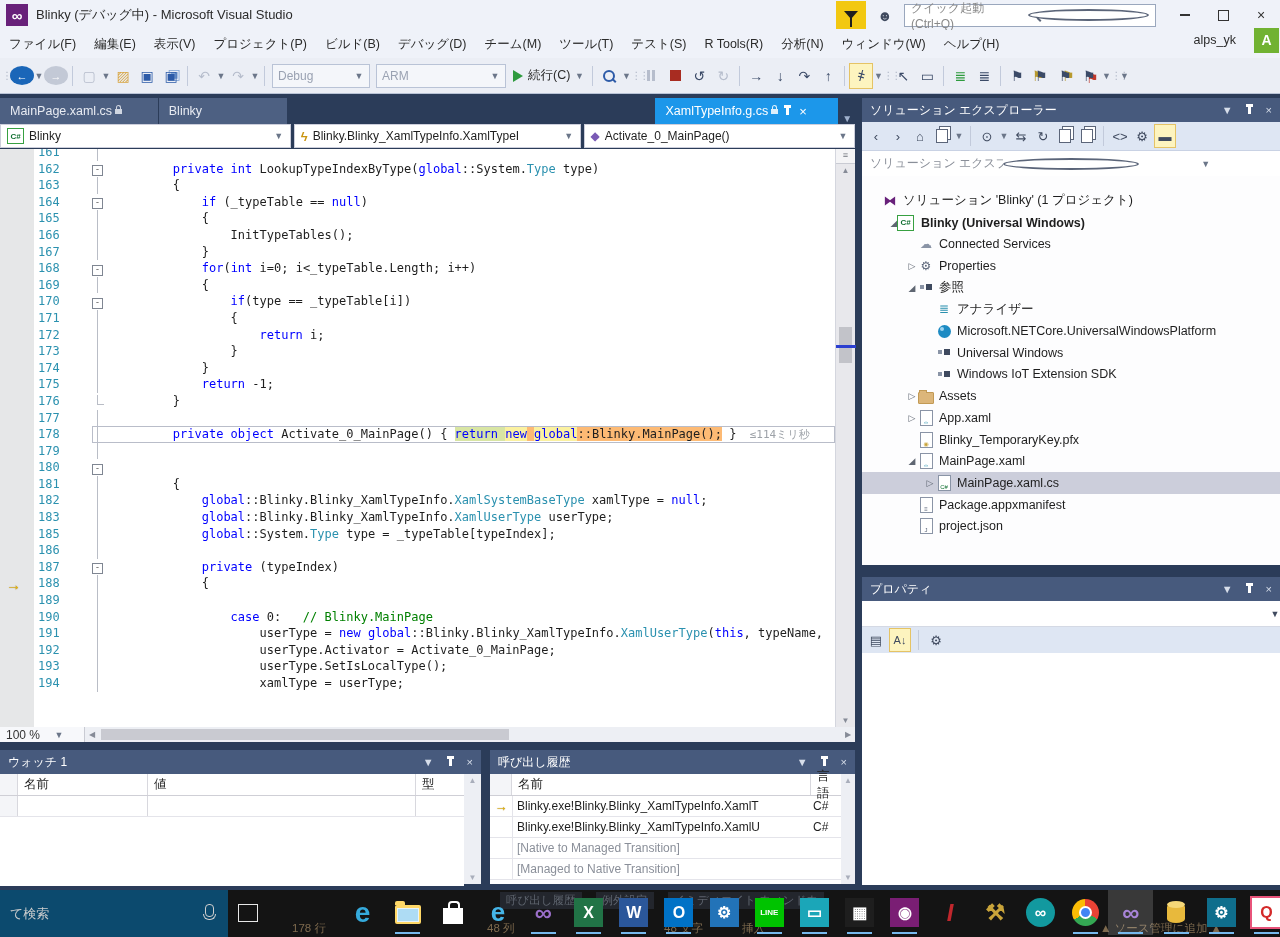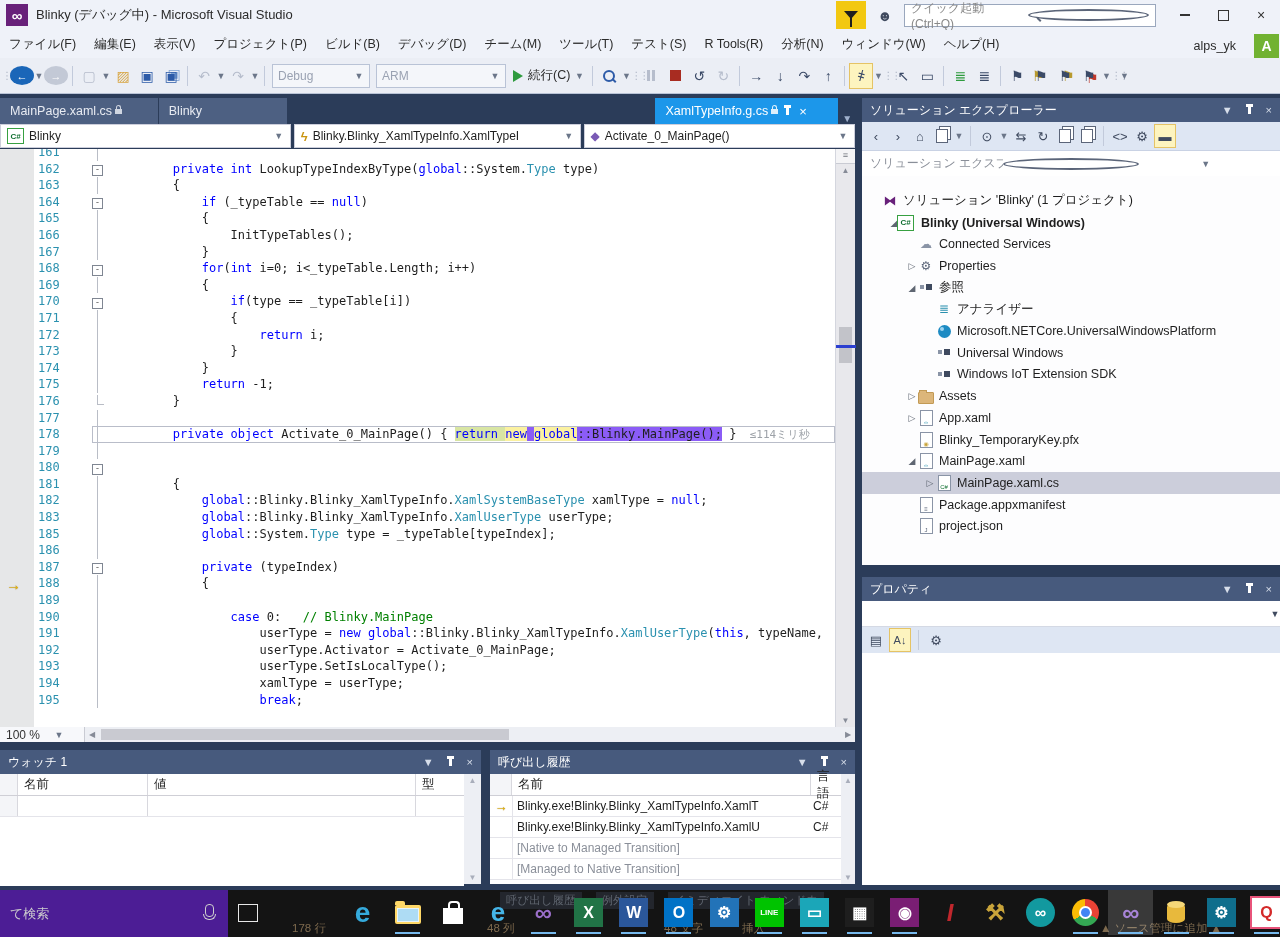--- a/index.html
+++ b/index.html
@@ -17,21 +17,21 @@
   #feedbackbtn{width:26px;height:26px;margin:0 6px;display:flex;align-items:center;justify-content:center;color:#3F4A5F;font-size:15px;}
   #quicklaunch{width:238px;height:21px;background:#fff;border:1px solid #9AA7BD;display:flex;align-items:center;padding:0 6px;color:#888;margin-right:10px;}
   #quicklaunch span{flex:1;}
   .mag{width:8px;height:8px;border:2px solid currentColor;border-radius:50%;position:relative;display:inline-block;}
   .mag::after{content:'';position:absolute;width:2px;height:5px;background:currentColor;transform:rotate(-45deg);left:8px;top:6px;}
   .winbtn{width:38px;height:30px;display:flex;align-items:center;justify-content:center;color:#333;font-size:14px;}
   .winbtn .bar{width:10px;height:1.5px;background:#333;}
   .winbtn .box{width:9px;height:9px;border:1.5px solid #333;}
   #menubar{left:0;top:30px;width:1280px;height:28px;background:#EFF2F9;display:flex;align-items:center;}
   .menu-item{padding:0 9px;color:#2B2B2B;font-size:12.5px;}
-  #menu-right{position:absolute;right:0;top:32px;height:28px;display:flex;align-items:center;}
+  #menu-right{position:absolute;right:0;top:26px;height:28px;display:flex;align-items:center;}
   #username{color:#2B2B2B;margin-right:18px;font-size:12.5px;}
   #avatar{width:25px;height:25px;background:#71B232;color:#fff;display:flex;align-items:center;justify-content:center;font-size:14px;font-weight:bold;margin-right:1px;}
   #toolbar{left:0;top:58px;width:1280px;height:36px;background:#EBEEF5;border-bottom:1px solid #B9C3D6;display:flex;align-items:center;padding-left:2px;box-sizing:border-box;}
   .t-grip{color:#AEB6C6;font-size:10px;width:8px;letter-spacing:-2px;}
   .t-sep{width:1px;height:20px;background:#C2CADB;margin:0 4px;}
   .t-btn{min-width:22px;height:24px;display:flex;align-items:center;justify-content:center;font-size:14px;border:1px solid transparent;}
   .t-dd{width:10px;color:#6B7689;font-size:9px;text-align:center;}
   .blue-circle{width:17px;height:17px;border-radius:50%;background:#1A66B8;color:#fff;font-size:11px;display:flex;align-items:center;justify-content:center;}
   .gray-circle{width:17px;height:17px;border-radius:50%;background:#C3C9D6;color:#fff;font-size:11px;display:flex;align-items:center;justify-content:center;}
   .dis{color:#B6BDCC;}
@@ -68,21 +68,21 @@
   #bpmargin{left:0;top:0;width:34px;height:578px;background:#E6E7E8;}
   #codelines{left:0;top:-5px;width:835px;}
   .cl{position:relative;height:16.6px;font-family:"DejaVu Sans Mono",monospace;font-size:12px;line-height:16.6px;white-space:pre;}
   .ln-num{position:absolute;left:38px;color:#2B91AF;}
   .ln-out{position:absolute;left:92px;width:22px;height:100%;}
   .ln-code{position:absolute;left:115px;right:0;overflow:hidden;}
   .obox{display:inline-block;width:9px;height:9px;border:1px solid #7F8692;background:#fff;color:#555;font-size:9px;line-height:7px;text-align:center;vertical-align:middle;margin-top:3px;}
   .oline{display:inline-block;margin-left:5px;width:1px;height:16.6px;background:#B9BDC6;}
   .oend{display:inline-block;margin-left:5px;width:6px;height:9px;border-left:1px solid #B9BDC6;border-bottom:1px solid #B9BDC6;}
   .s-k{color:#0000FF;}.s-t{color:#2B91AF;}.s-c{color:#008000;}
-  .s-y{background:#8b5cf6;}.s-ky{background:#FBF1A0;color:#0000FF;}
+  .s-y{background:#fdba74;}.s-ky{background:#FBF1A0;color:#0000FF;}
   .s-g{background:#D8E5A3;}.s-kg{background:#D8E5A3;color:#0000FF;}
   .s-f{color:#9DA2A8;font-size:11px;}
   .curline{position:absolute;left:92px;right:0;top:0;height:16.6px;border:1px solid #B9BDC9;box-sizing:border-box;pointer-events:none;}
   #execarrow{left:6px;top:427px;color:#EBB812;font-size:15px;font-weight:bold;text-shadow:0 0 1px #7a5d00;}
   
   #vscroll{left:835px;top:55px;width:20px;height:578px;background:#E8E8EC;border-left:1px solid #D4D6DE;box-sizing:border-box;}
   #vscroll .split{height:14px;background:#F4F4F6;border-bottom:1px solid #C9CBD3;text-align:center;font-size:9px;color:#70747E;line-height:13px;}
   #vscroll .arr{height:13px;text-align:center;color:#868B97;font-size:8px;line-height:13px;}
   #vthumb{position:absolute;left:3px;top:178px;width:13px;height:36px;background:#C2C3C9;}
   #vmark{position:absolute;left:0;top:196px;width:20px;height:3px;background:#2B3FD0;}
@@ -127,21 +127,21 @@
   #watchpanel{left:0;top:656px;width:481px;height:134px;background:#fff;}
   #cspanel{left:490px;top:656px;width:365px;height:134px;background:#fff;}
   .gutter{width:22px;flex:none;border-right:1px solid #E4E4EA;height:100%;display:flex;align-items:center;justify-content:center;}
   .cs-cur{color:#EBB812;font-weight:bold;text-shadow:0 0 1px #7a5d00;font-size:13px;}
   .gray-row{color:#8A8F99;}
   
   #taskbar{left:0;top:890px;width:1280px;height:47px;background:#141414;}
   #bleedtabs{position:absolute;left:500px;top:2px;display:flex;gap:14px;font-size:11.5px;color:#5E646E;}
   #bleedtabs .bt{background:#23262D;padding:1px 6px;}
   #bleedstatus{position:absolute;top:31px;left:0;width:100%;font-size:11.5px;color:#7E6A4E;}
-  #tbsearch{position:absolute;left:0;top:0;width:228px;height:47px;background:#4c1d95;display:flex;align-items:center;color:#CFCFCF;font-size:13px;padding-left:10px;box-sizing:border-box;}
+  #tbsearch{position:absolute;left:0;top:0;width:228px;height:47px;background:#0c4a6e;display:flex;align-items:center;color:#CFCFCF;font-size:13px;padding-left:10px;box-sizing:border-box;}
   .micbody{position:absolute;right:14px;top:14px;width:7px;height:11px;border:1.5px solid #CFCFCF;border-radius:4px;}
   .micbody::after{content:'';position:absolute;left:-3px;top:9px;width:11px;height:5px;border:1.5px solid #CFCFCF;border-top:none;border-radius:0 0 6px 6px;}
   #taskview{position:absolute;left:238px;top:14px;width:18px;height:16px;border:1.5px solid #E8E8E8;}
   .tk{position:absolute;top:0;width:45px;height:45px;display:flex;align-items:center;justify-content:center;}
   .tk .tile{width:29px;height:29px;display:flex;align-items:center;justify-content:center;color:#fff;font-weight:bold;font-size:16px;}
   .tk .under{position:absolute;bottom:1px;left:10px;width:25px;height:2px;background:#76B9ED;}
   .tk.active{background:rgba(255,255,255,.16);}
   .chrome-ball{width:27px;height:27px;border-radius:50%;background:conic-gradient(#EA4335 0 33%,#34A853 0 66%,#FBBC05 0);position:relative;}
   .chrome-ball::after{content:'';position:absolute;left:7px;top:7px;width:13px;height:13px;border-radius:50%;background:#4285F4;border:2px solid #fff;box-sizing:border-box;}
   .db-cyl{width:18px;height:20px;background:#E8B93C;border-radius:9px/4px;position:relative;}
@@ -334,21 +334,20 @@
           <div class="cl"><span class="ln-num">185</span><span class="ln-out"><span class="oline"></span></span><span class="ln-code"><span>            </span><span class="s-k">global</span><span>::System.</span><span class="s-t">Type</span><span> type = _typeTable[typeIndex];</span></span></div>
           <div class="cl"><span class="ln-num">186</span><span class="ln-out"><span class="oline"></span></span><span class="ln-code"></span></div>
           <div class="cl"><span class="ln-num">187</span><span class="ln-out"><span class="obox">-</span></span><span class="ln-code"><span>            </span><span class="s-k">private</span><span> (typeIndex)</span></span></div>
           <div class="cl"><span class="ln-num">188</span><span class="ln-out"><span class="oline"></span></span><span class="ln-code"><span>            {</span></span></div>
           <div class="cl"><span class="ln-num">189</span><span class="ln-out"><span class="oline"></span></span><span class="ln-code"></span></div>
           <div class="cl"><span class="ln-num">190</span><span class="ln-out"><span class="oline"></span></span><span class="ln-code"><span>                </span><span class="s-k">case</span><span> 0:   </span><span class="s-c">// Blinky.MainPage</span></span></div>
           <div class="cl"><span class="ln-num">191</span><span class="ln-out"><span class="oline"></span></span><span class="ln-code"><span>                    userType = </span><span class="s-k">new</span><span> </span><span class="s-k">global</span><span>::Blinky.Blinky_XamlTypeInfo.</span><span class="s-t">XamlUserType</span><span>(</span><span class="s-k">this</span><span>, typeName, </span></span></div>
           <div class="cl"><span class="ln-num">192</span><span class="ln-out"><span class="oline"></span></span><span class="ln-code"><span>                    userType.Activator = Activate_0_MainPage;</span></span></div>
           <div class="cl"><span class="ln-num">193</span><span class="ln-out"><span class="oline"></span></span><span class="ln-code"><span>                    userType.SetIsLocalType();</span></span></div>
           <div class="cl"><span class="ln-num">194</span><span class="ln-out"><span class="oline"></span></span><span class="ln-code"><span>                    xamlType = userType;</span></span></div>
-          <div class="cl"><span class="ln-num">195</span><span class="ln-out"><span class="oline"></span></span><span class="ln-code"><span>                    </span><span class="s-k">break</span><span>;</span></span></div>
         </div>
       <div class="abs" id="execarrow">→</div>
     </div>
     <div class="abs" id="vscroll">
       <div class="split">≡</div>
       <div class="arr">▲</div>
       <div id="vthumb"></div>
       <div id="vmark"></div>
       <div class="arr abs" id="vdown">▼</div>
     </div>

